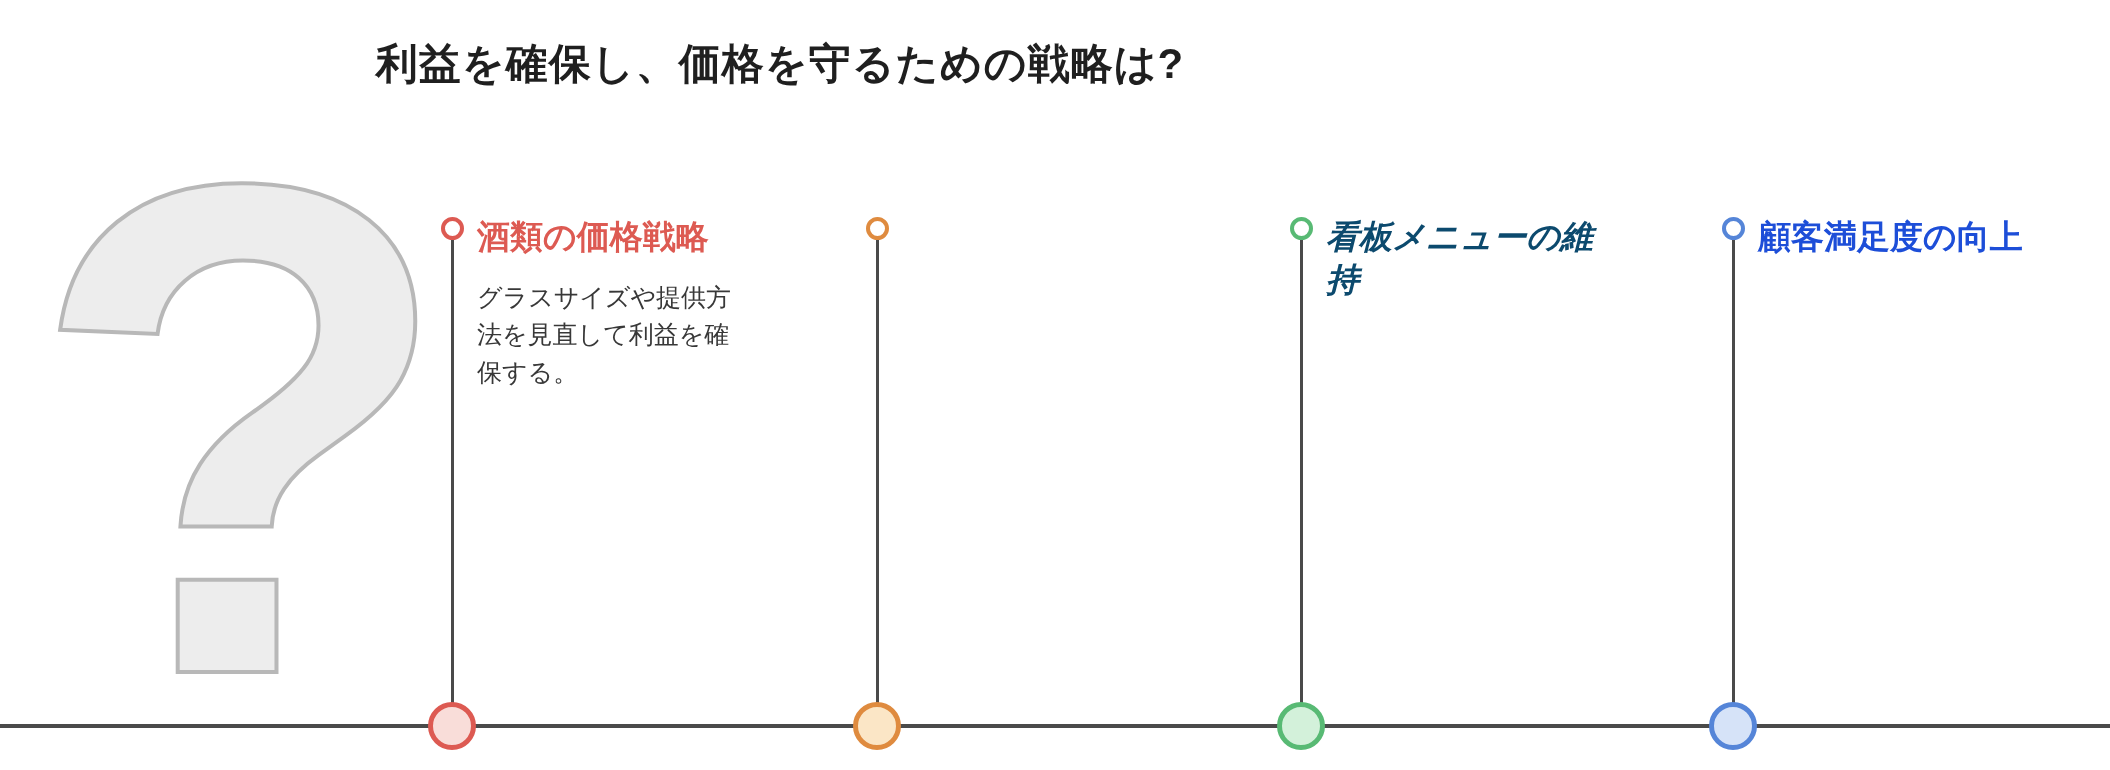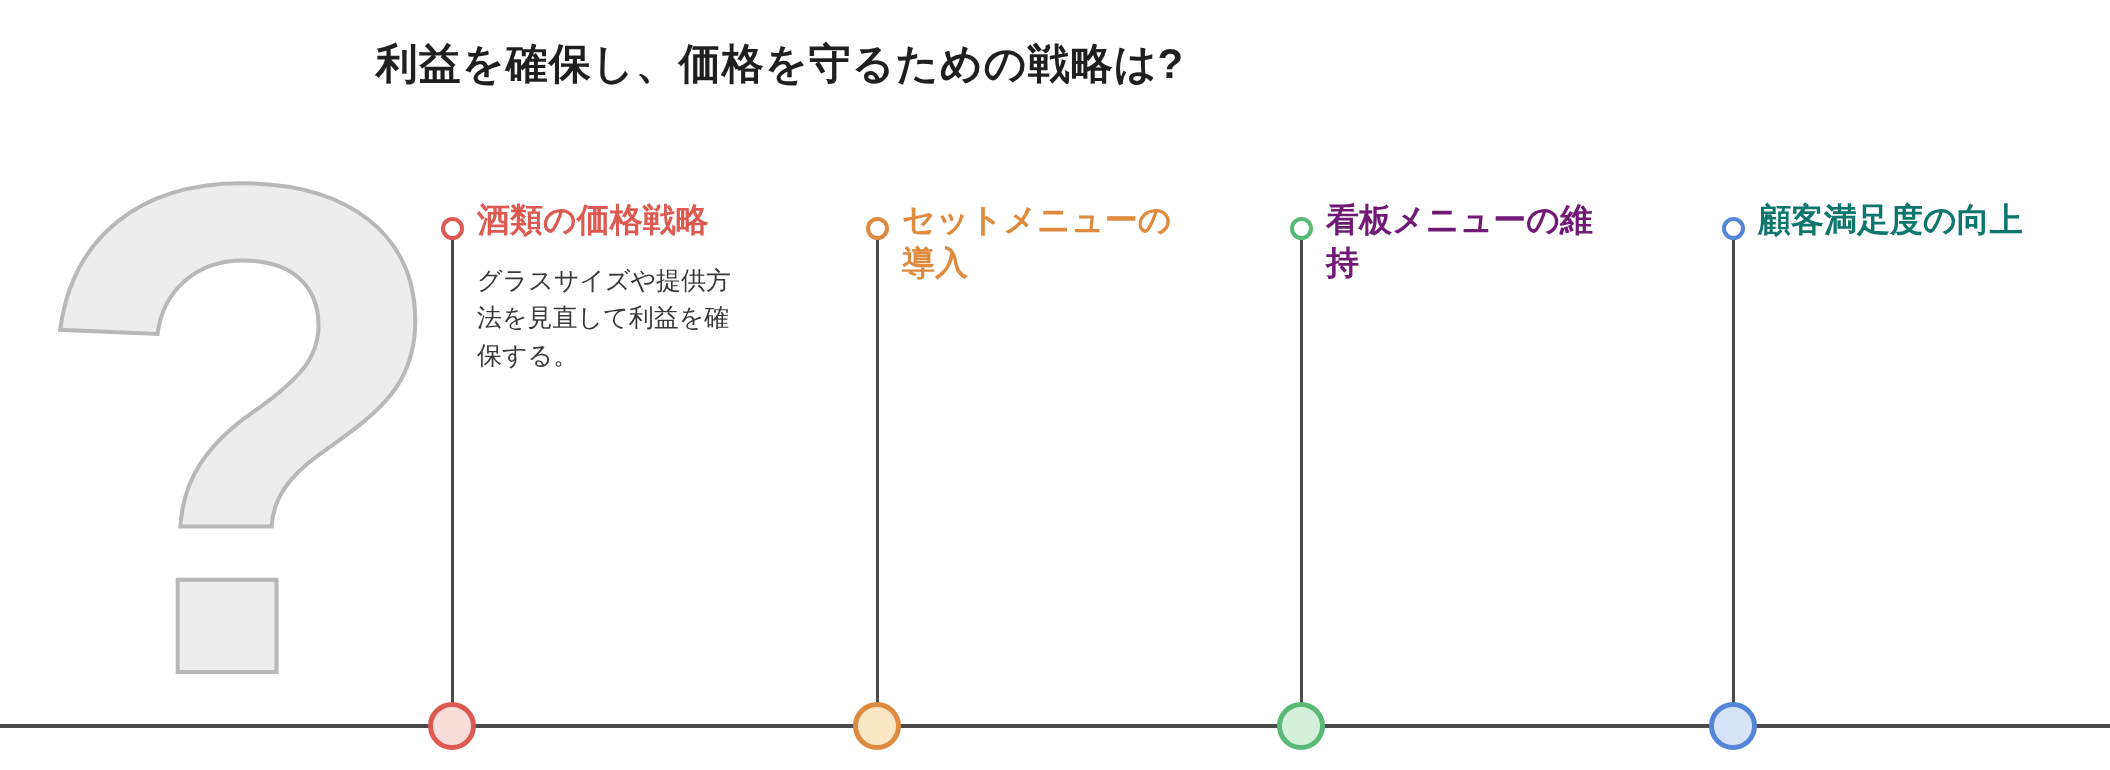--- a/index.html
+++ b/index.html
@@ -81,21 +81,21 @@
     width: 38px;
     height: 38px;
     border-radius: 50%;
     background: #ffffff;
     border: 5px solid #888888;
     z-index: 4;
   }
   .content {
     position: absolute;
     left: 25px;
-    top: 183px;
+    top: 200px;
     width: 275px;
   }
   .heading {
     font-size: 33px;
     font-weight: bold;
     line-height: 1.3;
     margin-bottom: 22px;
     color: #333333;
   }
   .desc {
@@ -124,35 +124,34 @@
       <div class="heading" style="color: rgb(221, 90, 82);">酒類の価格戦略</div>
       <div class="desc">グラスサイズや提供方法を見直して利益を確保する。</div>
     </div>
   </div>
 
   <div class="item" style="left:877px">
     <div class="stem"></div>
     <div class="topdot" style="border-color: rgb(223, 139, 63);"></div>
     <div class="node" style="border-color: rgb(223, 139, 63); background: rgb(251, 230, 198);"></div>
     <div class="content">
-      <div class="heading" style="color: rgb(223, 139, 63);">セットメニューの導入</div>
     </div>
   </div>
 
   <div class="item" style="left:1301px">
     <div class="stem"></div>
     <div class="topdot" style="border-color: rgb(88, 186, 116);"></div>
     <div class="node" style="border-color: rgb(88, 186, 116); background: rgb(211, 241, 218);"></div>
     <div class="content">
-      <div class="heading" style="color: #701a75;">看板メニューの維持</div>
+      <div class="heading" style="color: #0c4a6e; font-style: italic;">看板メニューの維持</div>
     </div>
   </div>
 
   <div class="item" style="left:1733px">
     <div class="stem"></div>
     <div class="topdot" style="border-color: rgb(85, 133, 216);"></div>
     <div class="node" style="border-color: rgb(85, 133, 216); background: rgb(214, 227, 248);"></div>
     <div class="content">
-      <div class="heading" style="color: #0f766e;">顧客満足度の向上</div>
+      <div class="heading" style="color: #1d4ed8;">顧客満足度の向上</div>
     </div>
   </div>
 
 </div>
 
 </body></html>

